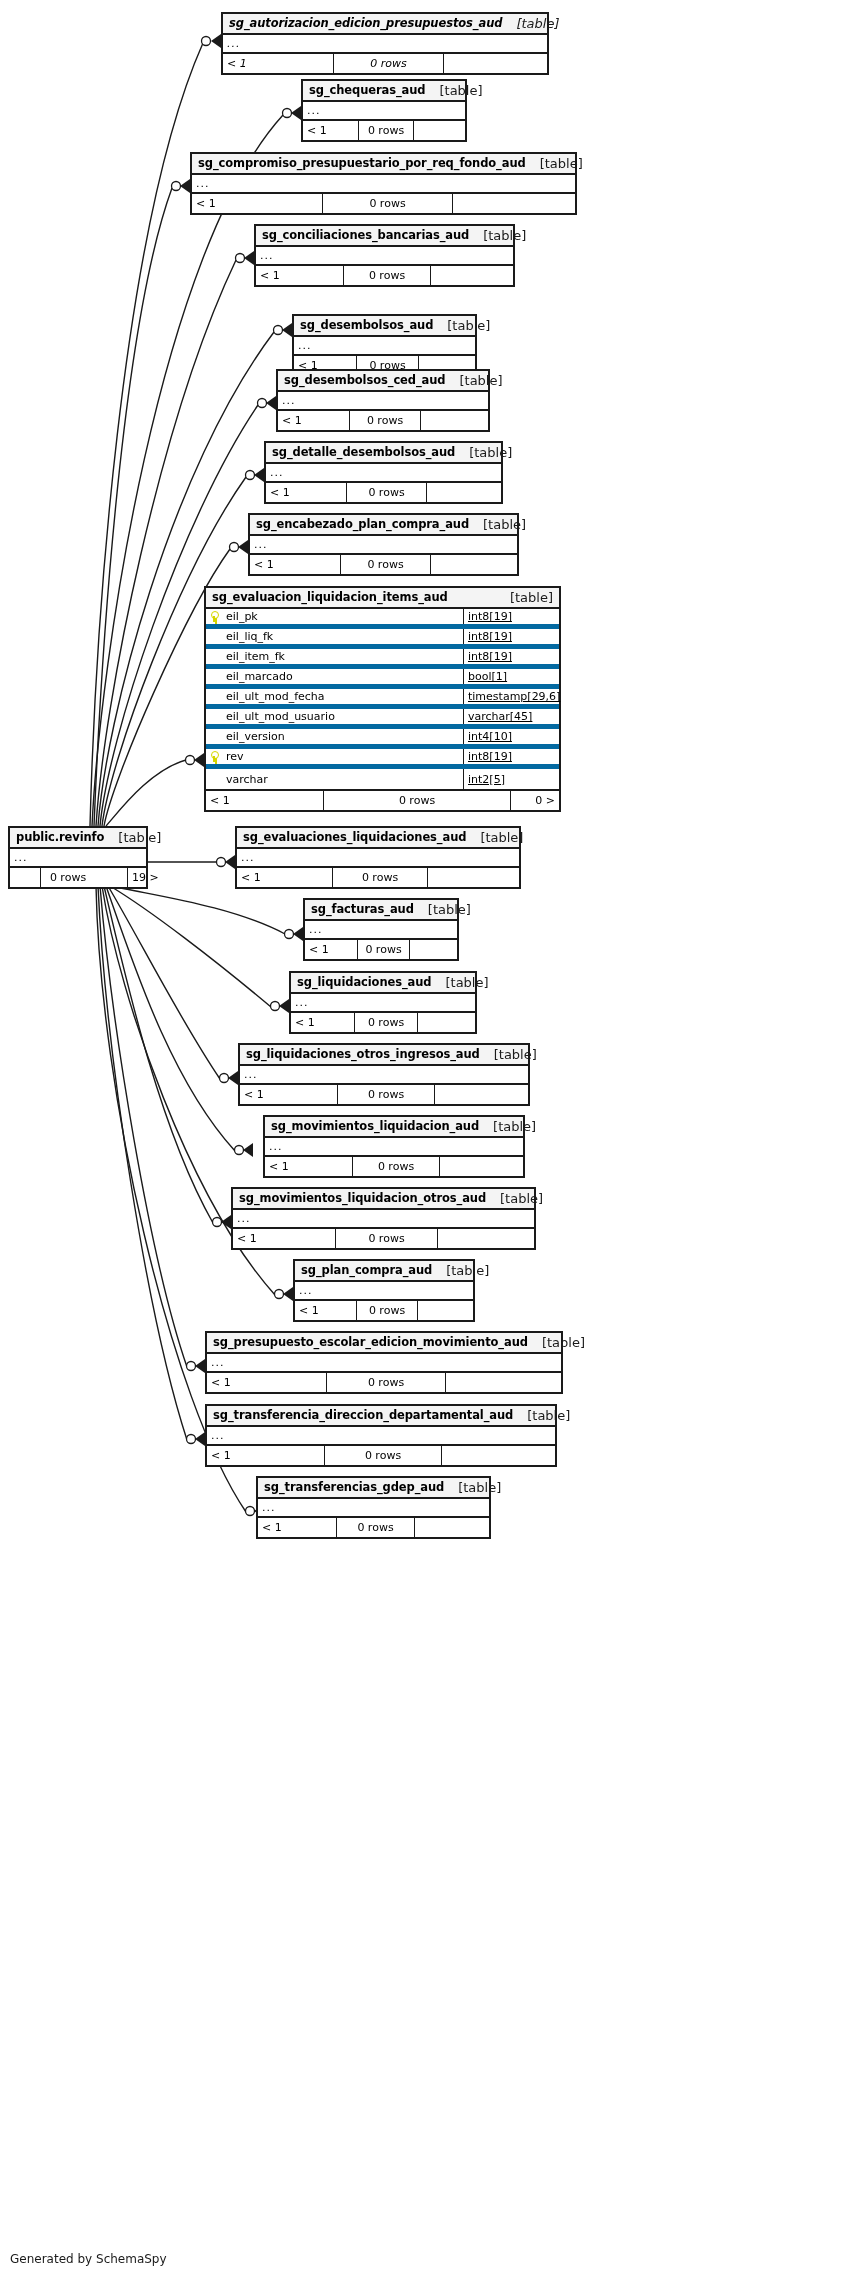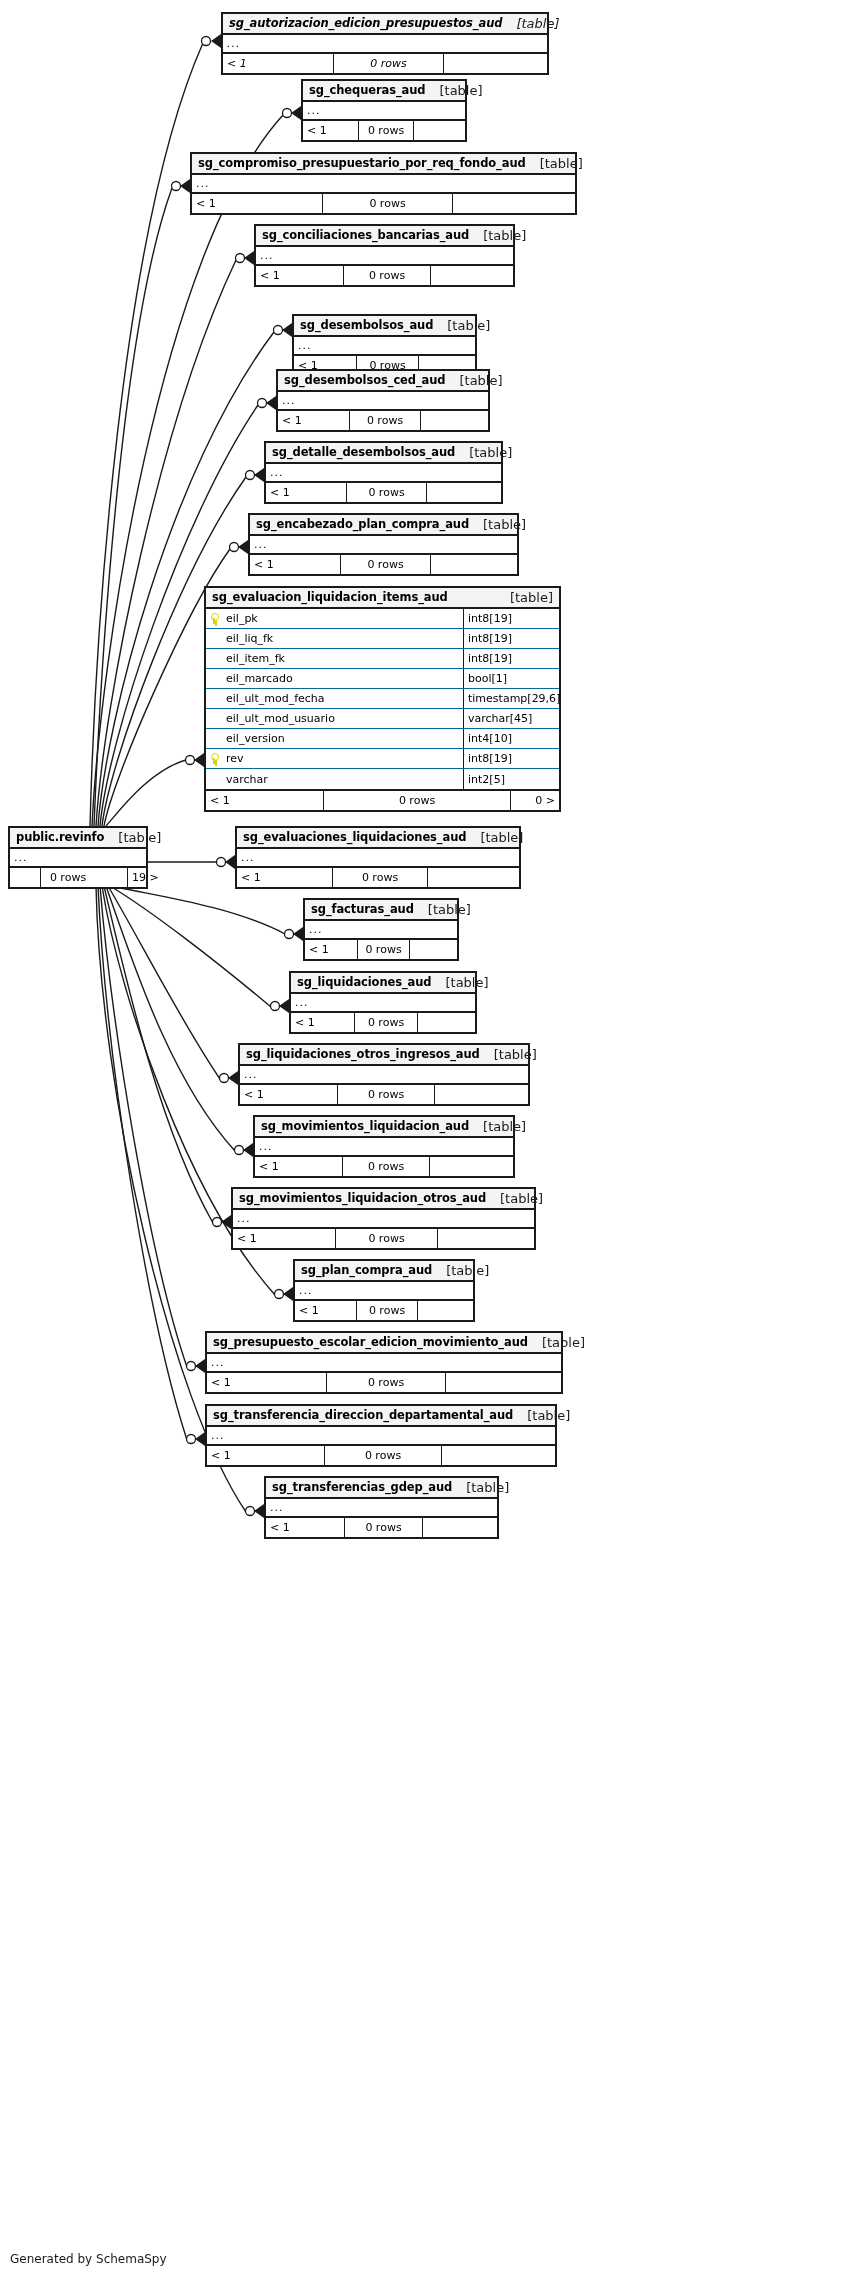--- a/index.html
+++ b/index.html
@@ -57,40 +57,41 @@
     border-bottom: 2px solid #1a1a1a;
     font-size: 11px;
     color: #000;
     letter-spacing: 1px;
   }
   .tbl .cols { border-bottom: 2px solid #1a1a1a; }
   .tbl .col {
     display: flex;
     height: 20px;
     align-items: stretch;
-    border-bottom: 1px solid #0369a1;
+    border-bottom: 5px solid #0369a1;
   }
   .tbl .col:last-child { border-bottom: none; }
   .tbl .col .cname {
     flex: 1 1 auto;
     display: flex;
     align-items: center;
     padding-left: 4px;
     white-space: nowrap;
     font-size: 11px;
   }
   .tbl .col .ctype {
     width: 96px;
     flex: 0 0 96px;
     display: flex;
     align-items: center;
     padding-left: 4px;
     border-left: 1px solid #1a1a1a;
     font-size: 11px;
     white-space: nowrap;
+    text-decoration: underline;
   }
   .keycell {
     width: 16px;
     flex: 0 0 16px;
     display: flex;
     align-items: center;
     justify-content: center;
   }
   .keyicon {
     display: inline-block;
@@ -436,21 +437,21 @@
       <span class="ttag">[table]</span>
     </div>
     <div class="ellipsis">...</div>
     <div class="foot">
       <div class="fc f-left" style="flex:0 0 97px;">&lt; 1</div>
       <div class="fc f-mid" style="flex:0 0 97px;">0 rows</div>
       <div class="fc f-right" style="flex:1 1 auto;"></div>
     </div>
   </div>
 
-  <div class="tbl" style="left:253px;top:1115px;width:262px;">
+  <div class="tbl" style="left:263px;top:1115px;width:262px;">
     <div class="hdr">
       <span class="tname">sg_movimientos_liquidacion_aud</span>
       <span class="ttag">[table]</span>
     </div>
     <div class="ellipsis">...</div>
     <div class="foot">
       <div class="fc f-left" style="flex:0 0 87px;">&lt; 1</div>
       <div class="fc f-mid" style="flex:0 0 87px;">0 rows</div>
       <div class="fc f-right" style="flex:1 1 auto;"></div>
     </div>
@@ -501,21 +502,21 @@
       <span class="ttag">[table]</span>
     </div>
     <div class="ellipsis">...</div>
     <div class="foot">
       <div class="fc f-left" style="flex:0 0 117px;">&lt; 1</div>
       <div class="fc f-mid" style="flex:0 0 117px;">0 rows</div>
       <div class="fc f-right" style="flex:1 1 auto;"></div>
     </div>
   </div>
 
-  <div class="tbl" style="left:264px;top:1476px;width:235px;">
+  <div class="tbl" style="left:256px;top:1476px;width:235px;">
     <div class="hdr">
       <span class="tname">sg_transferencias_gdep_aud</span>
       <span class="ttag">[table]</span>
     </div>
     <div class="ellipsis">...</div>
     <div class="foot">
       <div class="fc f-left" style="flex:0 0 78px;">&lt; 1</div>
       <div class="fc f-mid" style="flex:0 0 78px;">0 rows</div>
       <div class="fc f-right" style="flex:1 1 auto;"></div>
     </div>

